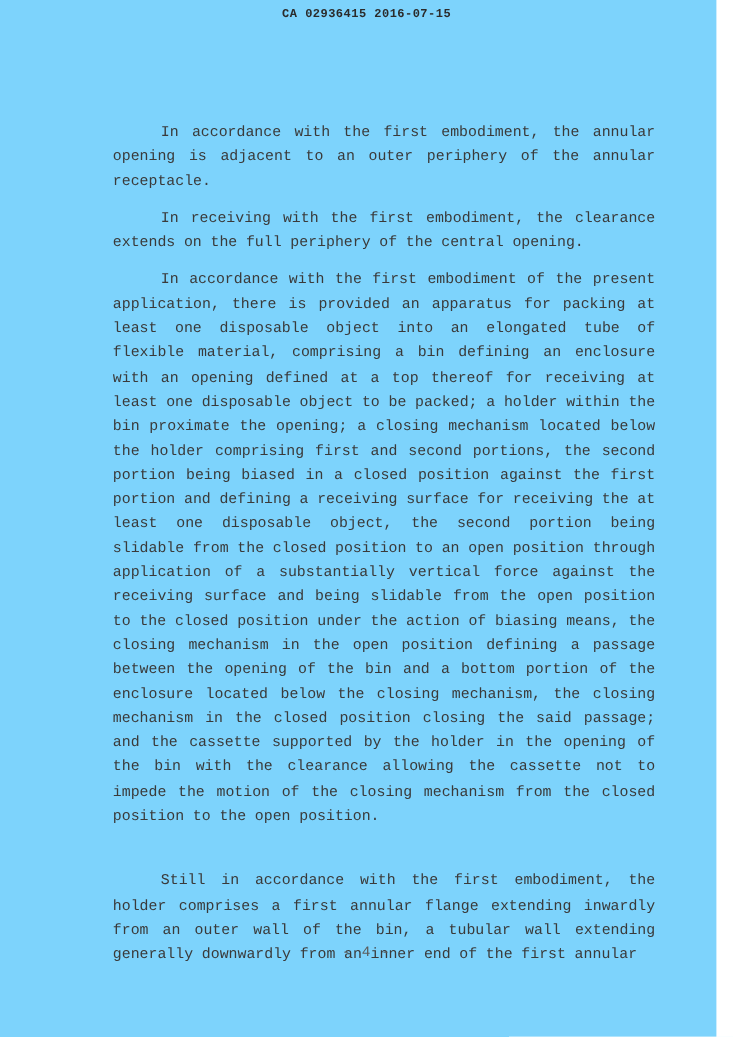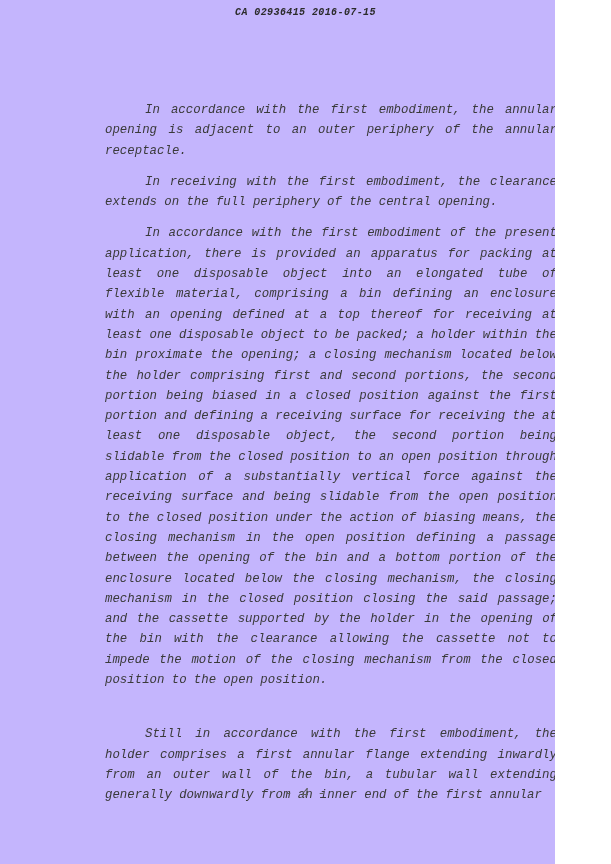--- a/index.html
+++ b/index.html
@@ -3,42 +3,41 @@
 <meta charset="utf-8">
 <style>
   * { box-sizing: border-box; }
   html, body {
     margin: 0;
     padding: 0;
     background: #ffffff;
   }
   .page {
     position: relative;
-    width: 555px;
+    width: 597px;
     height: 864px;
-    background: #c4b5fd;
+    background: #7dd3fc;
     overflow: hidden;
     font-family: "Liberation Mono", "DejaVu Sans Mono", monospace;
-    font-style: italic;
   }
   .doc-header {
     position: absolute;
     top: 7px;
     left: 0;
     width: 611px;
     text-align: center;
     font-size: 10px;
     font-weight: bold;
     letter-spacing: 0.4px;
     color: #2b2b2b;
   }
   .body-text {
     position: absolute;
     top: 100px;
-    left: 105px;
+    left: 94px;
     width: 452px;
     font-size: 12.4px;
     line-height: 20.3px;
     color: #3a3a3a;
   }
   .body-text p {
     margin: 0 0 11px 0;
     text-indent: 40px;
     text-align: justify;
     word-spacing: -0.2px;

